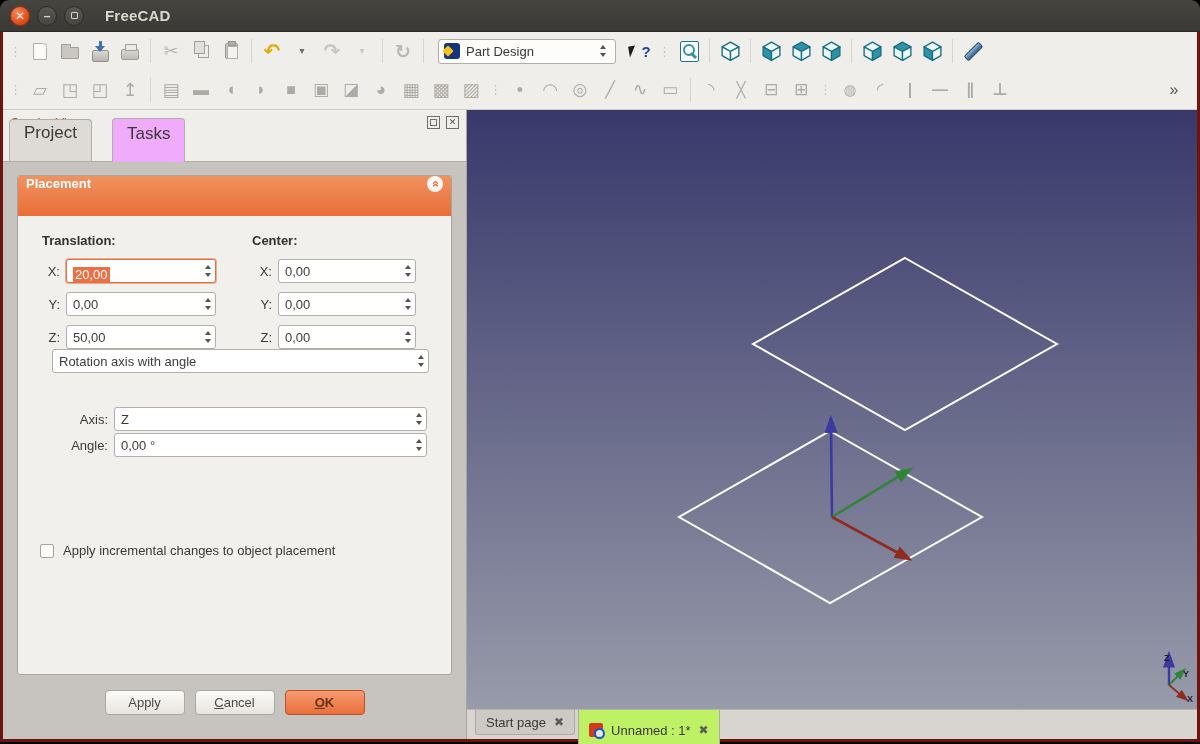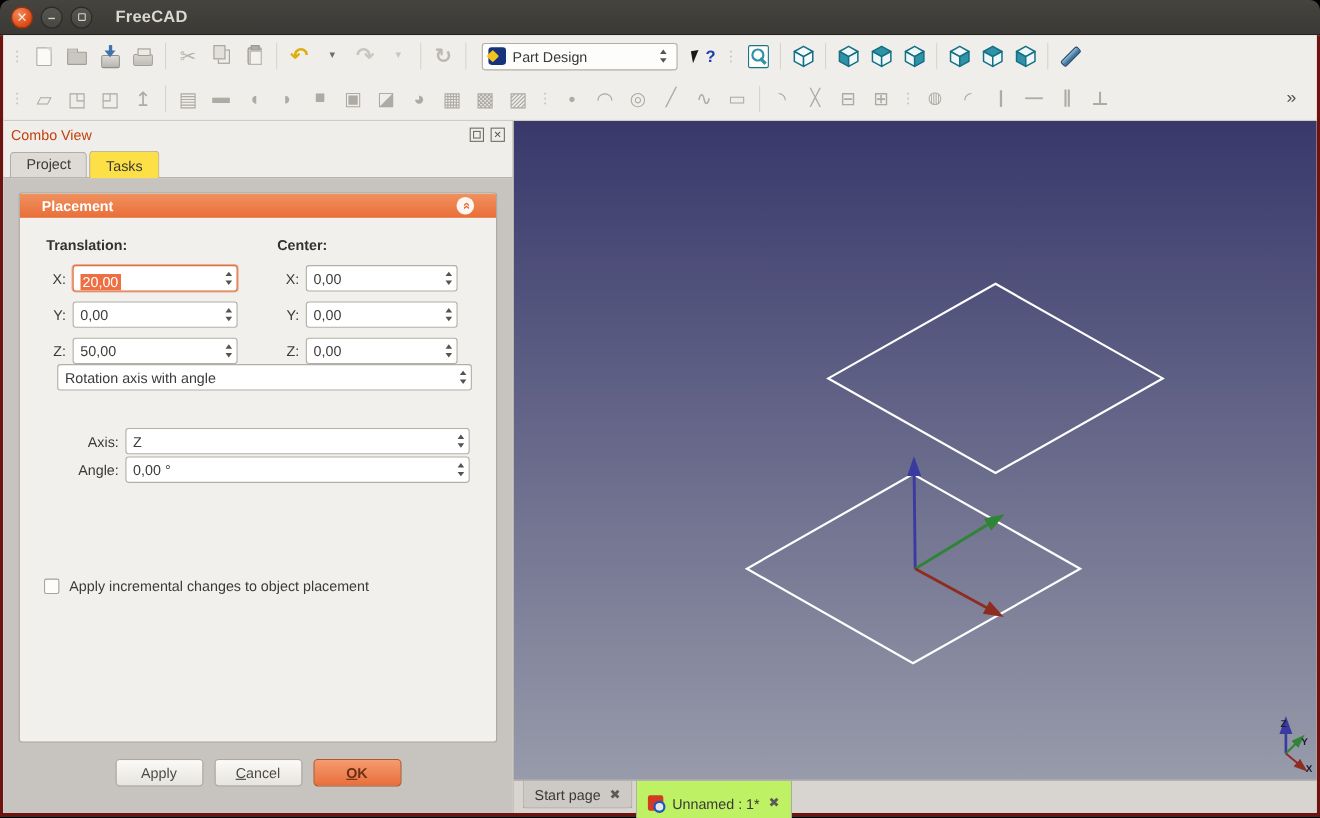--- a/index.html
+++ b/index.html
@@ -68,28 +68,28 @@
   
   .main{flex:1;display:flex;min-height:0;}
   .left-panel{width:464px;flex:0 0 auto;display:flex;flex-direction:column;background:#f0eeea;border-right:1px solid #a9a59f;}
   .panel-header{height:25px;display:flex;align-items:center;padding:0 7px;}
   .panel-title{font-size:13px;color:#c2410c;flex:1;}
   .dock-btn{width:13px;height:13px;margin-left:6px;display:flex;align-items:center;justify-content:center;}
   .dock-restore{border:1px solid #716e68;position:relative;}
   .dock-restore::after{content:"";position:absolute;top:2px;left:2px;width:5px;height:5px;border:1px solid #716e68;background:#f0eeea;}
   .dock-close{border:1px solid #716e68;font-size:9px;color:#55534e;line-height:1;}
   .panel-tabs{height:27px;display:flex;align-items:flex-end;padding-left:6px;border-bottom:1px solid #b1ada7;}
-  .ptab{font-size:13px;color:#3a3936;padding:3px 14px 4px;background:#dedbd6;border:1px solid #b1ada7;border-bottom:none;
-    border-radius:4px 4px 0 0;margin-right:2px;}
-  .ptab.active{background:#fde047;padding-top:5px;position:relative;top:1px;}
+  .ptab{font-size:17px;color:#3a3936;padding:3px 14px 18px;background:#dedbd6;border:1px solid #b1ada7;border-bottom:none;
+    border-radius:4px 4px 0 0;margin-right:20px;}
+  .ptab.active{background:#f0abfc;padding-top:5px;position:relative;top:1px;}
   .panel-body{flex:1;position:relative;background:#c7c3bf;min-height:0;}
 
   
   .task-box{position:absolute;left:14px;right:14px;top:13px;height:500px;background:#f2f0ec;border:1px solid #a9a49f;border-radius:3px;overflow:hidden;}
-  .task-header{height:22px;background:linear-gradient(#f0925f,#e96e38);display:flex;align-items:center;padding:0 20px;}
+  .task-header{height:40px;background:linear-gradient(#f0925f,#e96e38);display:flex;padding:0 8px;}
   .task-title{flex:1;font-size:13px;font-weight:bold;color:#ffffff;}
   .collapse-btn{width:16px;height:16px;border-radius:50%;background:#fdf6f2;display:flex;align-items:center;justify-content:center;}
   .collapse-glyph{color:#e8703c;font-weight:bold;font-size:12px;transform:rotate(-90deg);line-height:1;}
   .task-content{padding:17px 12px 0;}
 
   .coords{display:grid;grid-template-columns:28px 150px 34px 28px 138px;row-gap:9px;align-items:center;margin-left:8px;}
   .group-head{font-size:13px;font-weight:bold;color:#33322f;margin-bottom:2px;}
   .gh1{grid-column:1/3;padding-left:4px;}
   .gh2{grid-column:4/6;padding-left:2px;}
   .flabel{font-size:13px;color:#3a3a38;text-align:right;padding-right:6px;}

